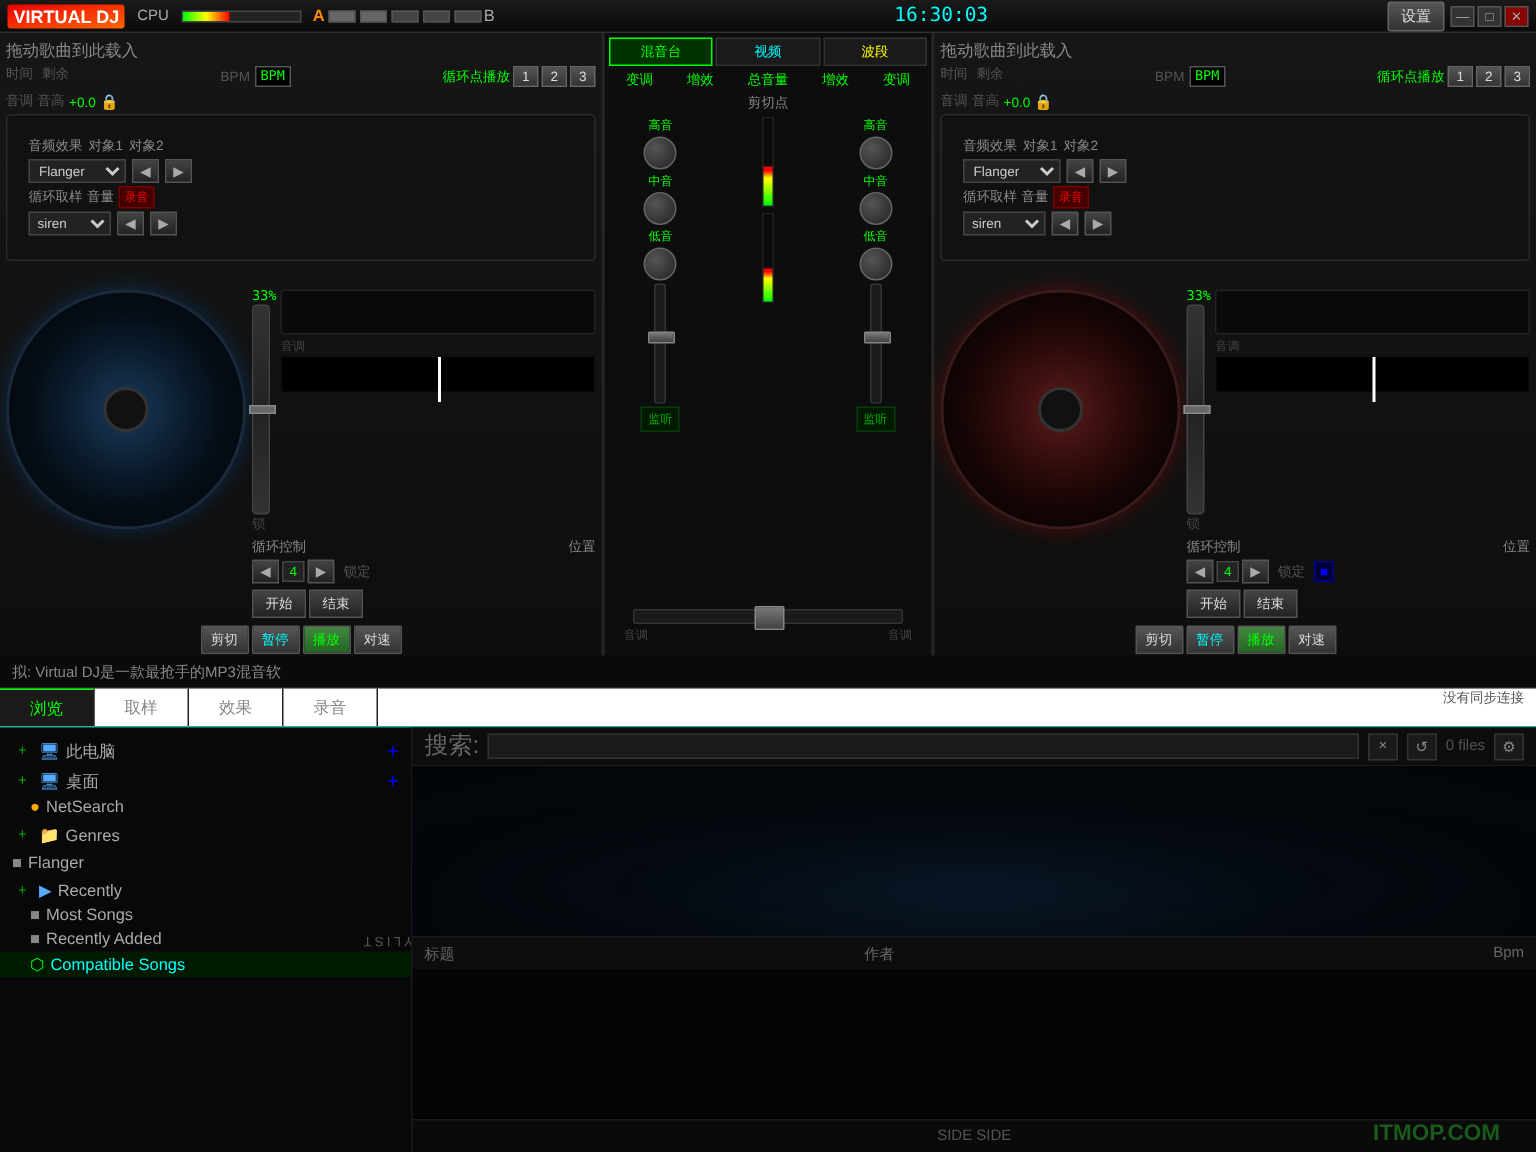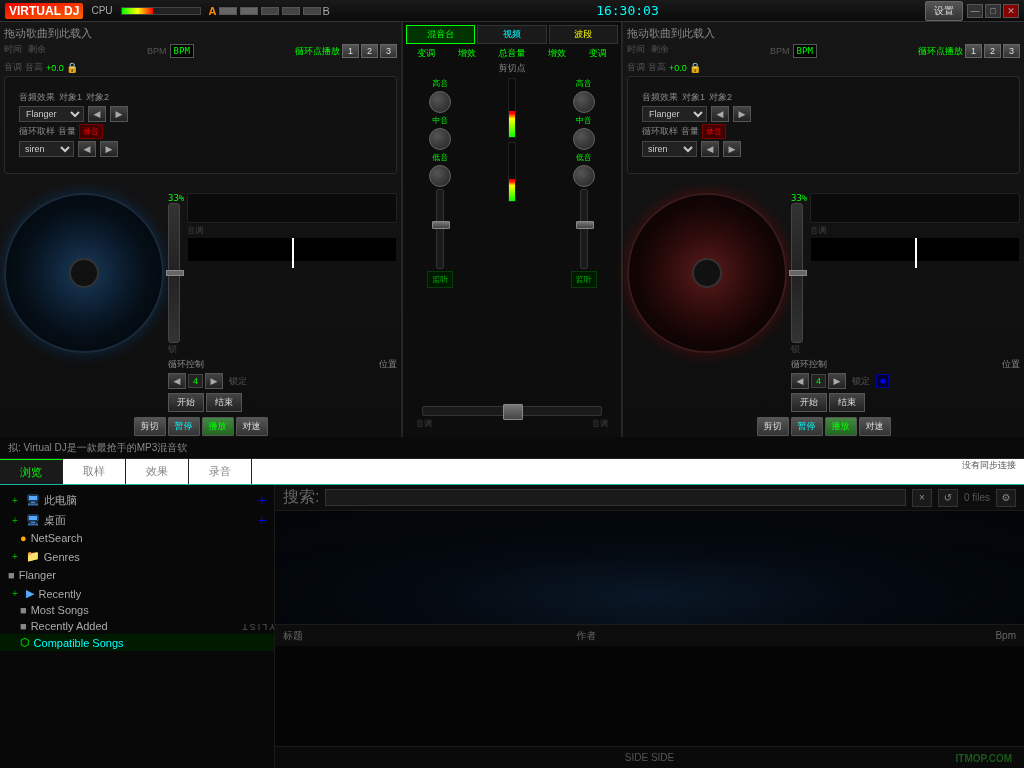--- a/index.html
+++ b/index.html
@@ -654,23 +654,23 @@
       justify-content: center;
       font-size: 10px;
       color: #555;
       border-top: 1px solid #1a1a1a;
     }
 
     
     #watermark {
       position: absolute;
       bottom: 4px;
-      right: 12px;
+      right: 24px;
       color: #1a5a1a;
-      font-size: 10px;
+      font-size: 15px;
       font-weight: bold;
     }
 
     
     .lock-icon {
       color: #444;
       font-size: 10px;
     }
 
     

